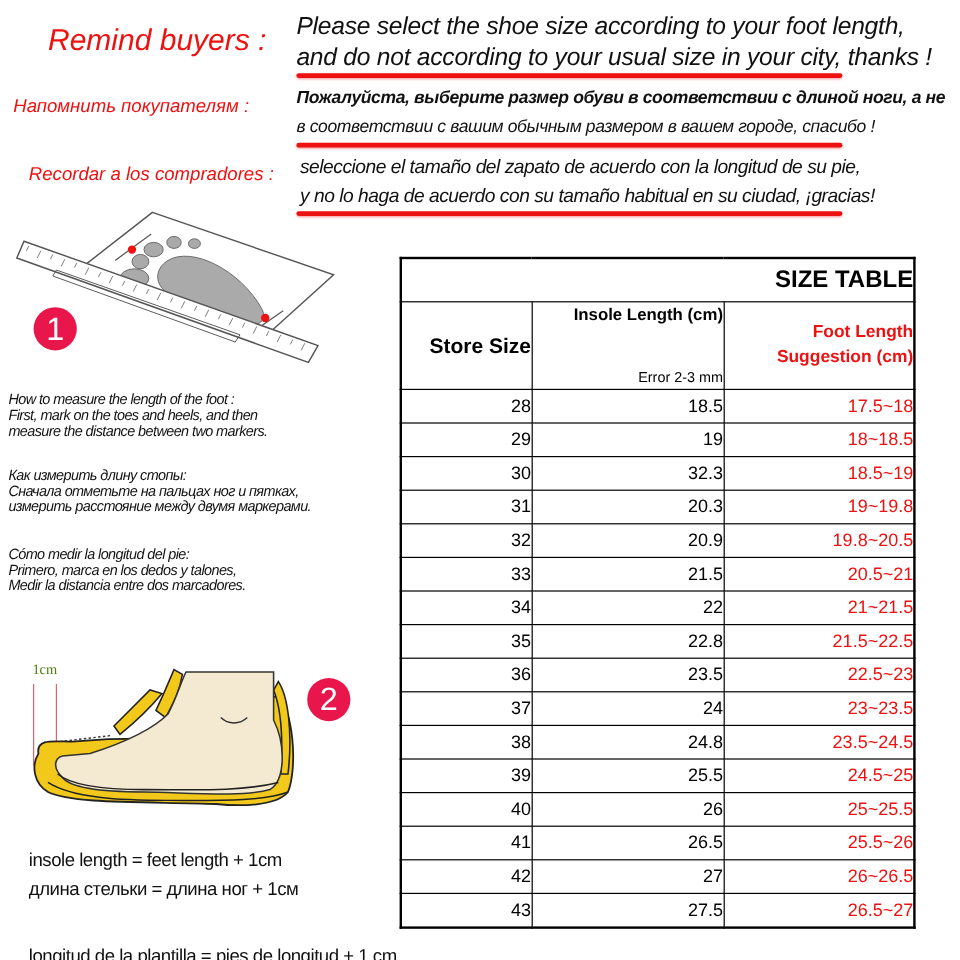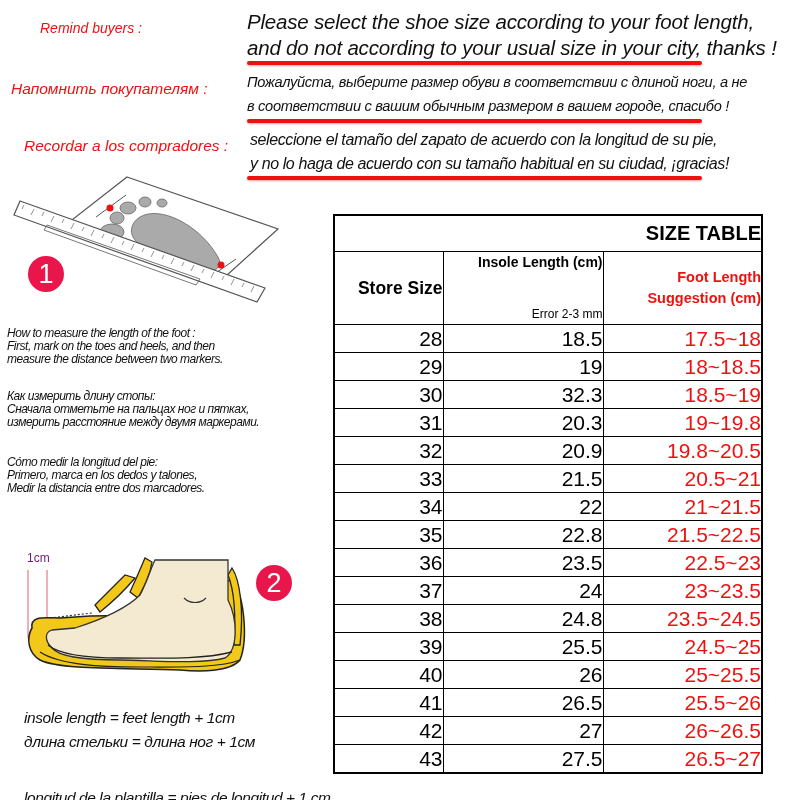--- a/index.html
+++ b/index.html
@@ -20,21 +20,21 @@
   .red-bar {
     position: absolute; height: 4px; background: #ee1111; border-radius: 2px;
     box-shadow: 0 1px 2px rgba(238,17,17,0.4);
   }
   .howto {
     position: absolute; left: 7px; font-style: italic; font-size: 12.4px;
     line-height: 13px; letter-spacing: -0.5px; color: #111; white-space: nowrap;
     transform: scaleX(0.97); transform-origin: left top;
   }
   .formula {
-    position: absolute; left: 24px; font-style: italic; font-size: 15.5px;
+    position: absolute; left: 24px; font-size: 15.5px;
     letter-spacing: -0.4px; color: #111; white-space: nowrap;
   }
   .badge {
     position: absolute; width: 36px; height: 36px; border-radius: 50%;
     background: #e8164a; color: #fff; font-size: 27px; text-align: center;
     line-height: 36px; font-family: "Liberation Sans", sans-serif;
   }
   table.size {
     position: absolute; left: 333px; top: 214px; width: 428px;
     border-collapse: collapse; border: 2.5px solid #000;
@@ -42,34 +42,34 @@
   }
   table.size td, table.size th {
     border: 1px solid #000; text-align: right; padding: 0;
   }
   .title-cell { height: 35px; font-weight: bold; font-size: 20px; }
   .hdr-cell { height: 48px; font-weight: bold; }
   .hdr-store { font-size: 17.5px; }
   .hdr-insole { font-size: 14px; line-height: 20px; }
   .hdr-insole .sub { font-weight: normal; font-size: 12px; display: block; margin-top: 32px; }
   .hdr-foot { font-size: 14.5px; color: #ee1111; line-height: 21px; }
-  table.size td.cell { height: 27px; font-size: 21px; padding-left: 36px; }
+  table.size td.cell { height: 27px; font-size: 15px; padding-left: 36px; }
   table.size td.red { color: #ee1111; }
 </style>
 </head>
 <body>
 
 <div>
-  <div class="remind-label" style="left:40px; top:20px; font-size:14px;">Remind buyers :</div>
+  <div class="remind-label" style="left:40px; top:20px; font-size:25px;">Remind buyers :</div>
   <div class="msg-line" style="left:247px; top:10px; font-size:20.5px; letter-spacing:-0.2px;">Please select the shoe size according to your foot length,</div>
   <div class="msg-line" style="left:247px; top:36px; font-size:20.5px; letter-spacing:-0.2px;">and do not according to your usual size in your city, thanks !</div>
   <div class="red-bar" style="left:247px; top:61px; width:455px;"></div>
 
   <div class="remind-label" style="left:11px; top:80px; font-size:15.5px;">Напомнить покупателям :</div>
-  <div class="msg-line" style="left:247px; top:74px; font-size:14.6px; letter-spacing:-0.3px;">Пожалуйста, выберите размер обуви в соответствии с длиной ноги, а не</div>
+  <div class="msg-line" style="left:247px; top:74px; font-size:14.6px; letter-spacing:-0.3px;font-weight:bold;">Пожалуйста, выберите размер обуви в соответствии с длиной ноги, а не</div>
   <div class="msg-line" style="left:247px; top:98px; font-size:14.6px; letter-spacing:-0.3px;">в соответствии с вашим обычным размером в вашем городе, спасибо !</div>
   <div class="red-bar" style="left:247px; top:119px; width:455px;"></div>
 
   <div class="remind-label" style="left:24px; top:137px; font-size:15.5px;">Recordar a los compradores :</div>
   <div class="msg-line" style="left:250px; top:131px; font-size:16px; letter-spacing:-0.4px;">seleccione el tamaño del zapato de acuerdo con la longitud de su pie,</div>
   <div class="msg-line" style="left:250px; top:155px; font-size:16px; letter-spacing:-0.4px;">y no lo haga de acuerdo con su tamaño habitual en su ciudad, ¡gracias!</div>
   <div class="red-bar" style="left:247px; top:176px; width:455px;"></div>
 </div>
 
 <svg class="abs" style="left:0; top:165px;" width="300" height="150" viewBox="0 0 300 150">
@@ -132,21 +132,21 @@
   <div>Как измерить длину стопы:</div>
   <div>Сначала отметьте на пальцах ног и пятках,</div>
   <div>измерить расстояние между двумя маркерами.</div>
 </div>
 <div class="howto" style="top:456px;">
   <div>Cómo medir la longitud del pie:</div>
   <div>Primero, marca en los dedos y talones,</div>
   <div>Medir la distancia entre dos marcadores.</div>
 </div>
 
-<div class="abs" style="left:27px; top:551px; font-family:Liberation Sans, sans-serif; font-size:12px; color:#701a75;">1cm</div>
+<div class="abs" style="left:27px; top:551px; font-family:Liberation Serif, serif; font-size:12px; color:#4d7c0f;">1cm</div>
 <svg class="abs" style="left:0; top:520px;" width="260" height="170" viewBox="0 0 260 170">
 
   <line x1="28" y1="50" x2="28" y2="118" stroke="#e06070" stroke-width="1"></line>
   <line x1="47" y1="50" x2="47" y2="122" stroke="#e06070" stroke-width="1"></line>
 
   <path d="M32,108 C30,95 45,98 60,98 L90,96 L160,95 L230,60 C245,70 248,120 240,140 C230,152 200,152 180,150 C120,148 60,150 40,140 C28,133 26,118 32,108 Z" fill="#f2c81a" stroke="#222" stroke-width="1.5"></path>
 
   <path d="M95,85 C110,70 120,60 125,55 L135,58 C125,70 115,80 100,92 Z" fill="#f2c81a" stroke="#222" stroke-width="1.3"></path>
   <path d="M130,72 C138,55 142,45 145,38 L152,42 C150,55 145,65 138,78 Z" fill="#f2c81a" stroke="#222" stroke-width="1.3"></path>
   <path d="M232,48 C240,60 244,90 240,125 L234,125 C236,95 234,70 228,55 Z" fill="#f2c81a" stroke="#222" stroke-width="1.3"></path>

